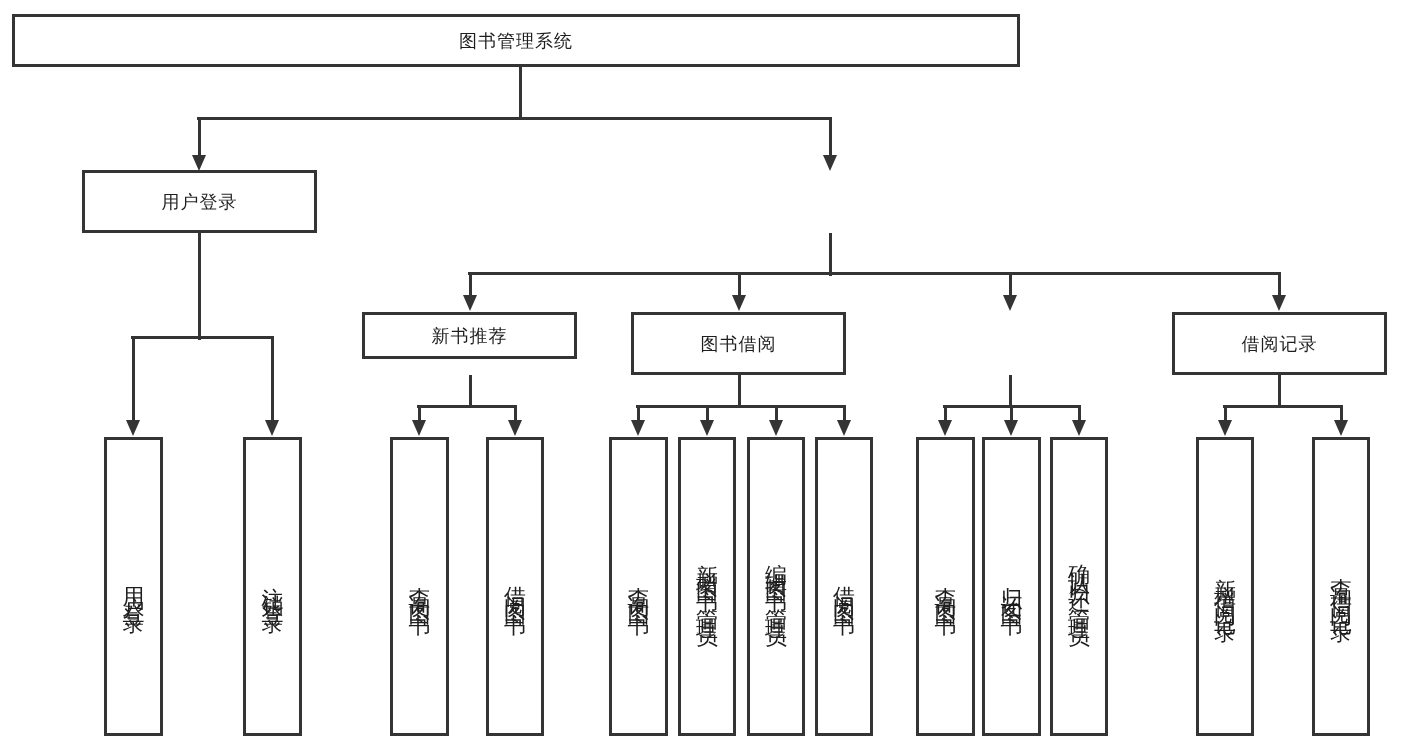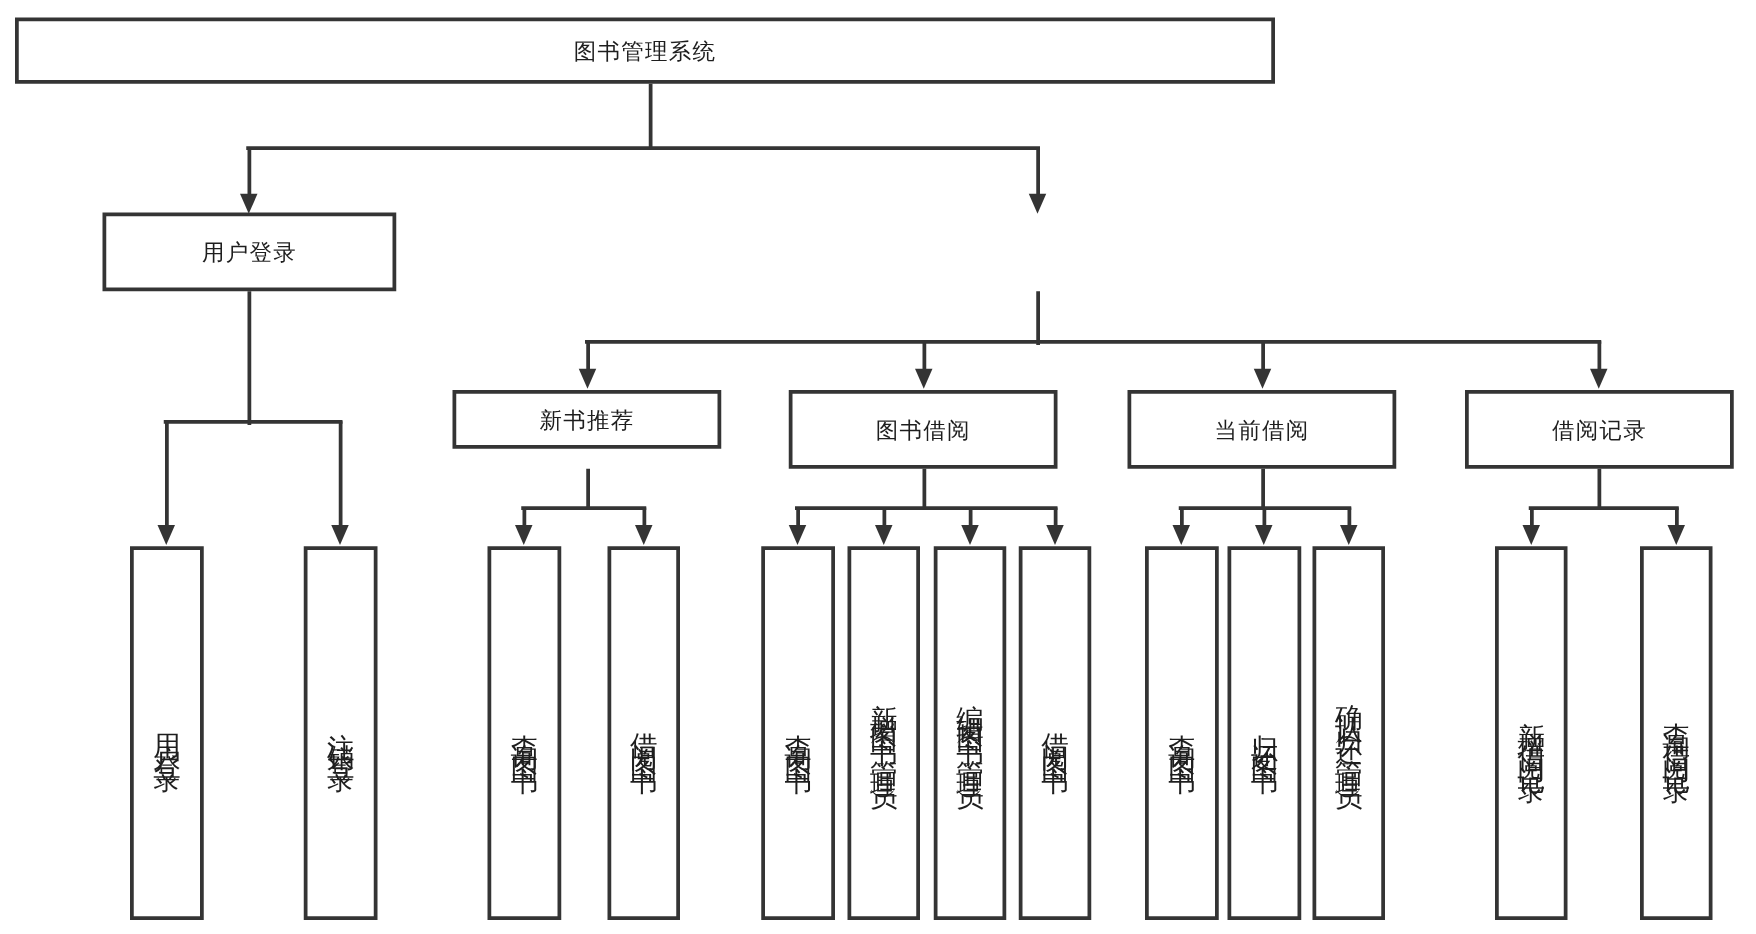--- a/index.html
+++ b/index.html
@@ -68,23 +68,20 @@
 
   <div class="node" style="left:82px; top:170px; width:235px; height:63px">
     <span class="hlabel">用户登录</span>
   </div>
 
   <div class="node" style="left:362px; top:312px; width:215px; height:47px">
     <span class="hlabel">新书推荐</span>
   </div>
   <div class="node" style="left:631px; top:312px; width:215px; height:63px">
     <span class="hlabel">图书借阅</span>
-  </div>
-  <div class="node" style="left:902px; top:312px; width:215px; height:63px">
-    <span class="hlabel">当前借阅</span>
   </div>
   <div class="node" style="left:1172px; top:312px; width:215px; height:63px">
     <span class="hlabel">借阅记录</span>
   </div>
 
   <div class="node leaf" style="left:104px; top:437px; width:59px; height:299px">
     <span>用户登录</span>
   </div>
   <div class="node leaf" style="left:243px; top:437px; width:59px; height:299px">
     <span>注销登录</span>

